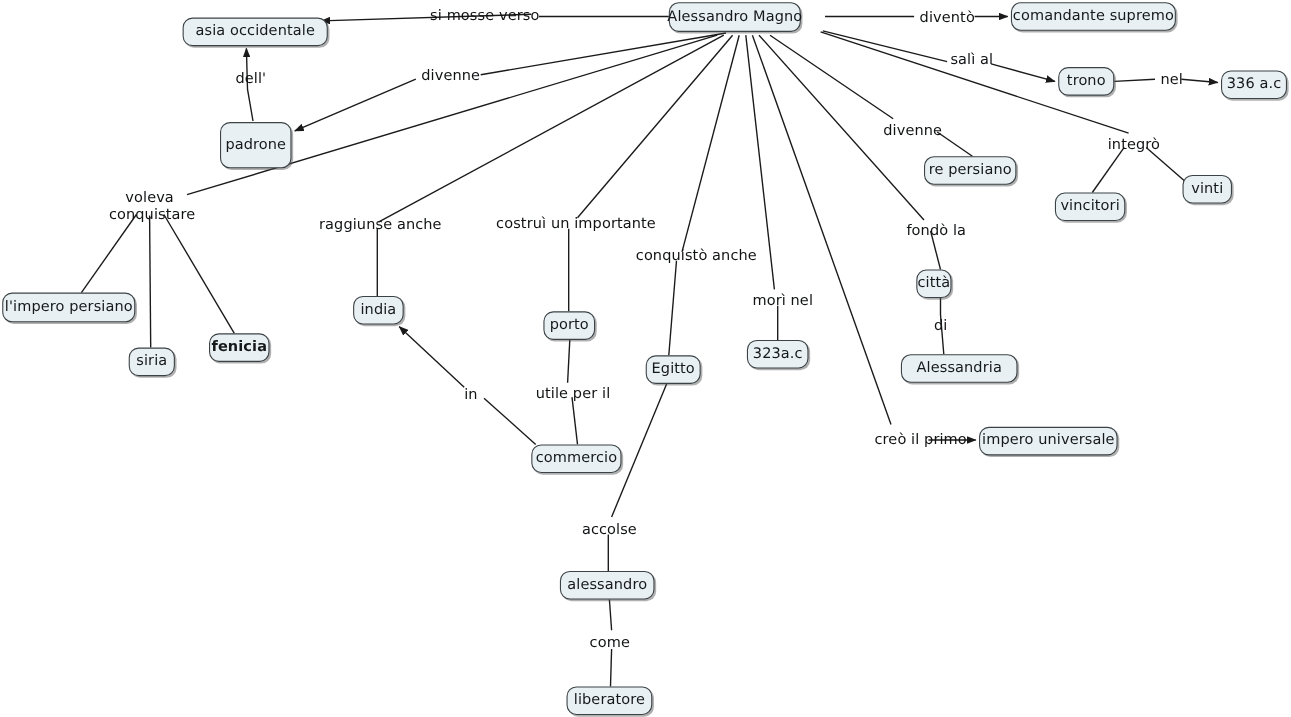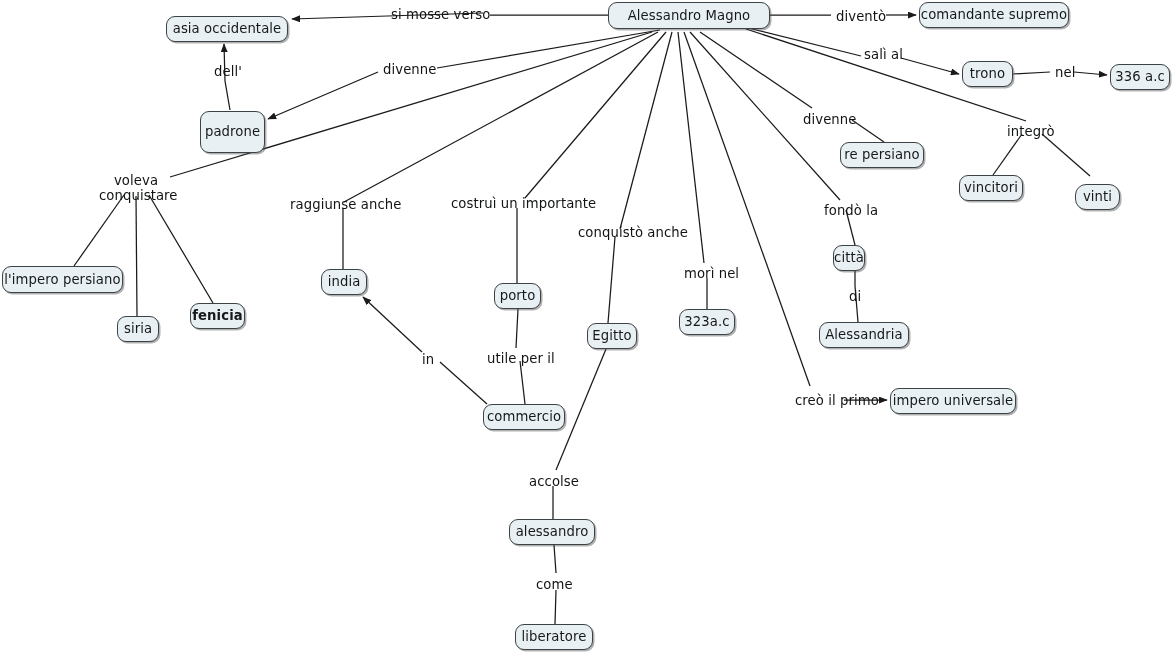--- a/index.html
+++ b/index.html
@@ -106,38 +106,38 @@
         <path d="M 487,404 L 440,362" fill="none" stroke="#1a1a1a" stroke-width="1.25"></path>
         <path d="M 422,352 L 363,297" fill="none" stroke="#1a1a1a" stroke-width="1.25" marker-end="url(#arrowhead)"></path>
         <path d="M 606,349 L 556,470" fill="none" stroke="#1a1a1a" stroke-width="1.25"></path>
         <path d="M 553,486 L 553,519" fill="none" stroke="#1a1a1a" stroke-width="1.25"></path>
         <path d="M 554,545 L 556,573" fill="none" stroke="#1a1a1a" stroke-width="1.25"></path>
         <path d="M 556,590 L 555,624" fill="none" stroke="#1a1a1a" stroke-width="1.25"></path>
       </g>
   </svg>
 
   <div id="nodes-group">
-      <div class="cm-node" style="left: 608px; top: 2px; width: 162px; height: 27px;">Alessandro Magno</div>
-      <div class="cm-node" style="left: 166px; top: 16px; width: 122px; height: 26px; text-align: right;">asia occidentale</div>
+      <div class="cm-node" style="left: 608px; top: 2px; width: 120px; height: 27px;">Alessandro Magno</div>
+      <div class="cm-node" style="left: 166px; top: 16px; width: 132px; height: 26px; text-align: right;">asia occidentale</div>
       <div class="cm-node" style="left: 919px; top: 2px; width: 150px; height: 26px;">comandante supremo</div>
       <div class="cm-node" style="left: 962px; top: 61px; width: 51px; height: 26px;">trono</div>
       <div class="cm-node" style="left: 1110px; top: 64px; width: 60px; height: 26px;">336 a.c</div>
       <div class="cm-node" style="left: 200px; top: 111px; width: 65px; height: 42px;">padrone</div>
       <div class="cm-node" style="left: 840px; top: 142px; width: 84px; height: 26px; text-align: center;">re persiano</div>
       <div class="cm-node" style="left: 959px; top: 175px; width: 64px; height: 26px;">vincitori</div>
-      <div class="cm-node" style="left: 1075px; top: 184px; width: 45px; height: 26px; border-radius: 11px;">vinti</div>
+      <div class="cm-node" style="left: 1075px; top: 159px; width: 45px; height: 26px;">vinti</div>
       <div class="cm-node" style="left: 833px; top: 245px; width: 32px; height: 26px;">città</div>
       <div class="cm-node" style="left: 2px; top: 266px; width: 121px; height: 27px;">l'impero persiano</div>
       <div class="cm-node" style="left: 321px; top: 269px; width: 46px; height: 26px;">india</div>
       <div class="cm-node" style="left: 494px; top: 283px; width: 47px; height: 26px;">porto</div>
       <div class="cm-node" style="left: 190px; top: 303px; width: 55px; height: 26px; font-weight: bold;">fenicia</div>
       <div class="cm-node" style="left: 679px; top: 309px; width: 56px; height: 26px;">323a.c</div>
       <div class="cm-node" style="left: 587px; top: 323px; width: 50px; height: 26px;">Egitto</div>
       <div class="cm-node" style="left: 117px; top: 316px; width: 42px; height: 26px;">siria</div>
-      <div class="cm-node" style="left: 819px; top: 322px; width: 90px; height: 26px;">Alessandria</div>
+      <div class="cm-node" style="left: 819px; top: 322px; width: 106px; height: 26px;">Alessandria</div>
       <div class="cm-node" style="left: 890px; top: 388px; width: 126px; height: 26px;">impero universale</div>
       <div class="cm-node" style="left: 483px; top: 404px; width: 82px; height: 26px;">commercio</div>
       <div class="cm-node" style="left: 509px; top: 519px; width: 86px; height: 26px;">alessandro</div>
       <div class="cm-node" style="left: 515px; top: 624px; width: 78px; height: 26px;">liberatore</div>
     </div>
   <div id="labels-group">
       <div class="cm-link-label" style="left: 391px; top: 8px; text-align: center;">si mosse verso</div>
       <div class="cm-link-label" style="left: 836px; top: 10px;">diventò</div>
       <div class="cm-link-label" style="left: 864px; top: 48px;">salì al</div>
       <div class="cm-link-label" style="left: 1055px; top: 66px;">nel</div>

